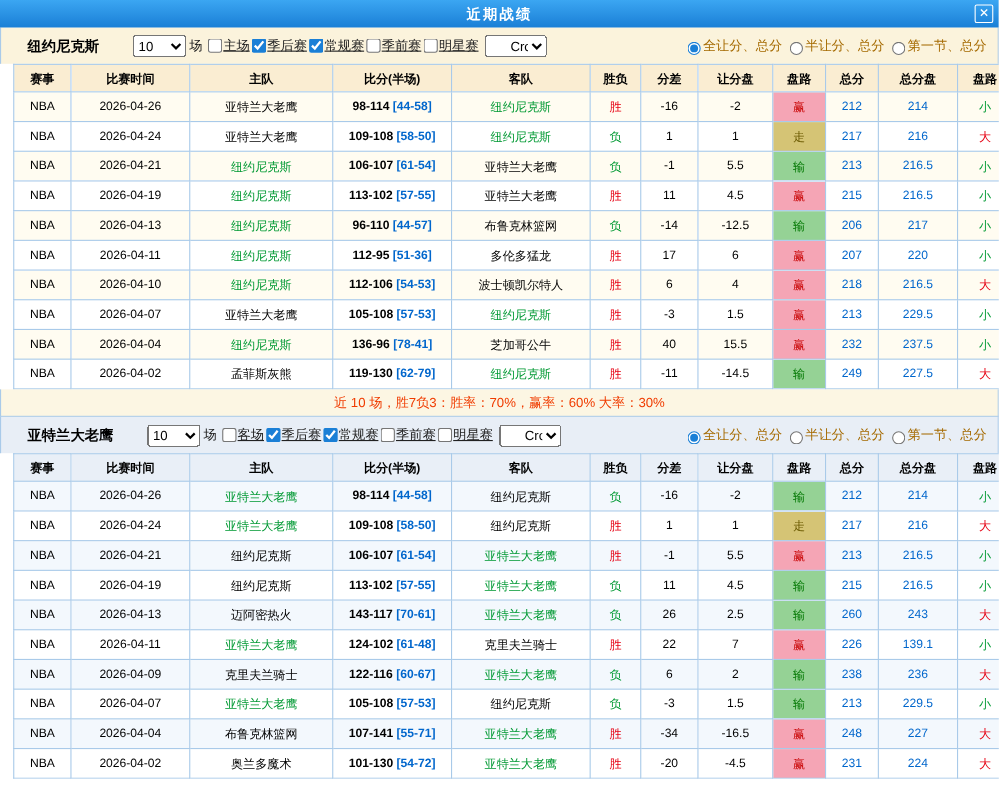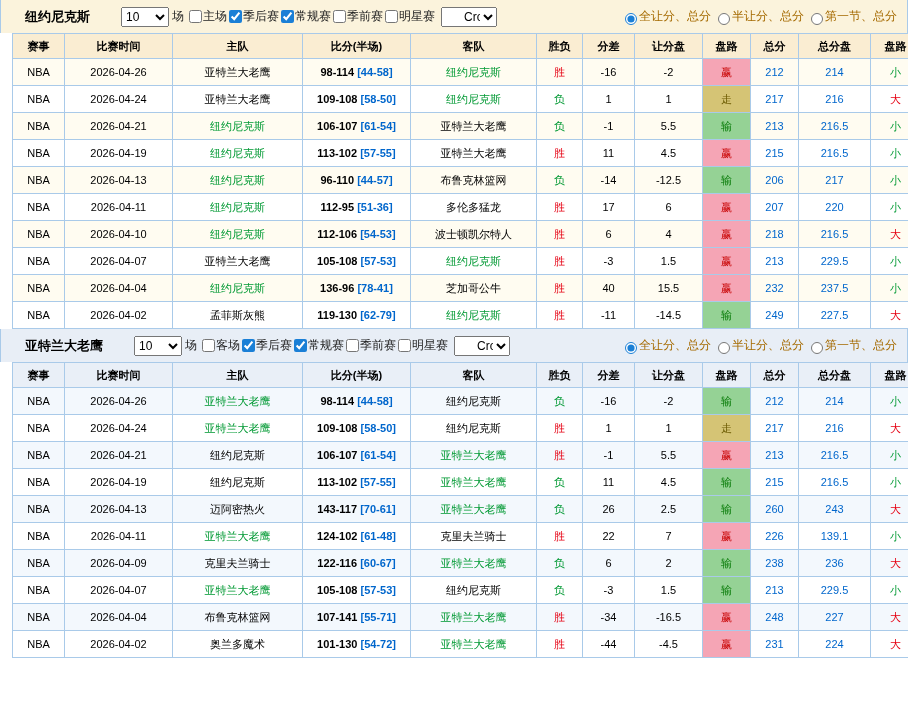--- a/index.html
+++ b/index.html
@@ -16,21 +16,21 @@
 
   .controlbar { height:33px; display:flex; align-items:center;
     padding:0 10px 0 24px; font-size:12px; color:#222;
     border-left:1px solid #A9CAE9; border-right:1px solid #A9CAE9; }
   .section.s0 .controlbar { background:#FBF3DC; }
   .section.s1 .controlbar { background:#E8EEF6; }
   .team { font-weight:bold; font-size:13px; color:#000; margin-right:8px; }
   select { font-size:12px; height:20px; font-family:inherit; }
   .games-select { width:48px;margin-left:23px; }
   .suffix { margin:0 5px 0 3px; }
-  .checkboxes { display:inline-flex; align-items:flex-end; }
+  .checkboxes { display:inline-flex; align-items:flex-end;text-decoration:underline; }
   .cb { display:inline-flex; align-items:center; margin-right:2px; cursor:pointer; }
   .cb input { width:13px; height:13px; margin:0 1px 0 0; accent-color:#1A7FD6; }
   .crow-select { width:56px; margin-left:4px;padding-left:18px; }
   .radios { margin-left:auto; display:inline-flex; align-items:center; color:#A56A00; }
   .rb { display:inline-flex; align-items:flex-end; margin-left:7px; cursor:pointer; }
   .rb input { width:12px; height:12px; margin:0 2px 0 0; accent-color:#1A7FD6; }
 
   table.games { width:908px; border-collapse:collapse; table-layout:fixed; font-size:11px;margin-left:12px; }
   .games th, .games td { border:1px solid #A9CAE9; text-align:center;
     white-space:nowrap; overflow:hidden; padding:0 2px; }
@@ -58,20 +58,24 @@
   .games td.h-loss { background:#95D295; color:#067A06; }
   .games td.h-push { background:#D5C475; color:#6B5A00; }
 
   .summary { height:25px; line-height:25px; text-align:center; font-size:12px;
     color:#F03C00; background:#FCF6E3; border:1px solid #A9CAE9; border-top:none; }
 </style>
 </head>
 <body>
 
 <div class="popup">
+  <div class="titlebar">
+    <span class="title">近期战绩</span>
+    <span class="close">✕</span>
+  </div>
   <div id="sections">
   <div class="section s0">
     <div class="controlbar">
       <span class="team">纽约尼克斯</span>
       <select class="games-select"><option>10</option></select>
       <span class="suffix">场</span>
       <span class="checkboxes">
             <label class="cb">
               <input type="checkbox" style="">
               <span>主场</span>
@@ -276,20 +280,21 @@
               <td class="c-res win">胜</td>
               <td class="c-num">-11</td>
               <td class="c-num">-14.5</td>
               <td class="c-hres h-loss">输</td>
               <td class="c-blue">249</td>
               <td class="c-blue">227.5</td>
               <td class="c-tres big">大</td>
             </tr>
           </tbody>
     </table>
+    <div class="summary">近 10 场，胜7负3：胜率：70%，赢率：60% 大率：30%</div>
   </div>
 
   <div class="section s1">
     <div class="controlbar">
       <span class="team">亚特兰大老鹰</span>
       <select class="games-select"><option>10</option></select>
       <span class="suffix">场</span>
       <span class="checkboxes">
             <label class="cb">
               <input type="checkbox" style="">
@@ -486,21 +491,21 @@
               <td class="c-blue">227</td>
               <td class="c-tres big">大</td>
             </tr>
             <tr>
               <td class="c-league">NBA</td>
               <td class="c-date">2026-04-02</td>
               <td class="c-team">奥兰多魔术</td>
               <td class="c-score"><span class="final">101-130</span> <span class="half">[54-72]</span></td>
               <td class="c-team hl">亚特兰大老鹰</td>
               <td class="c-res win">胜</td>
-              <td class="c-num">-44</td>
+              <td class="c-num">-20</td>
               <td class="c-num">-4.5</td>
               <td class="c-hres h-win">赢</td>
               <td class="c-blue">231</td>
               <td class="c-blue">224</td>
               <td class="c-tres big">大</td>
             </tr>
           </tbody>
     </table>
 
   </div>

